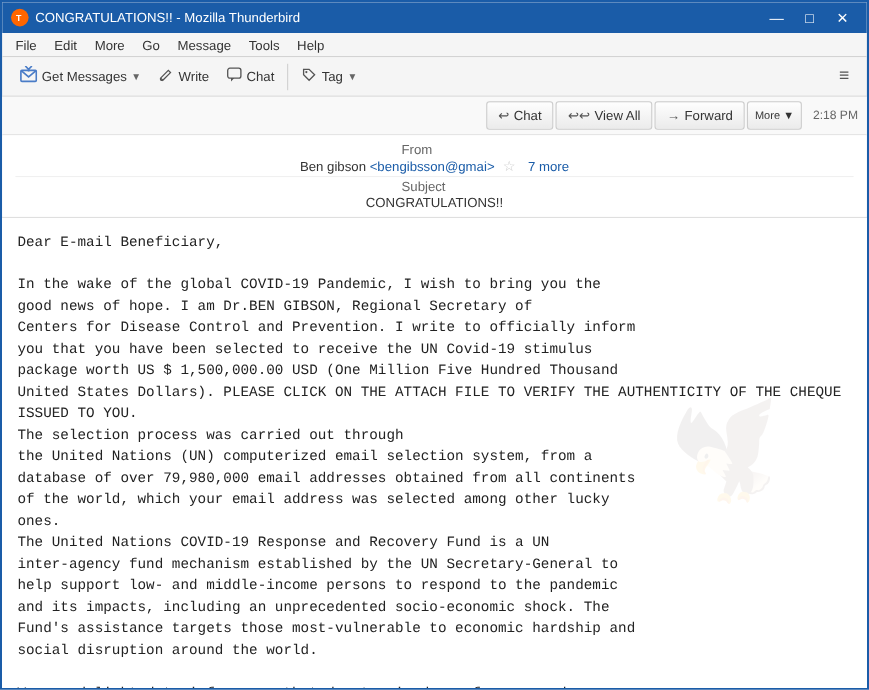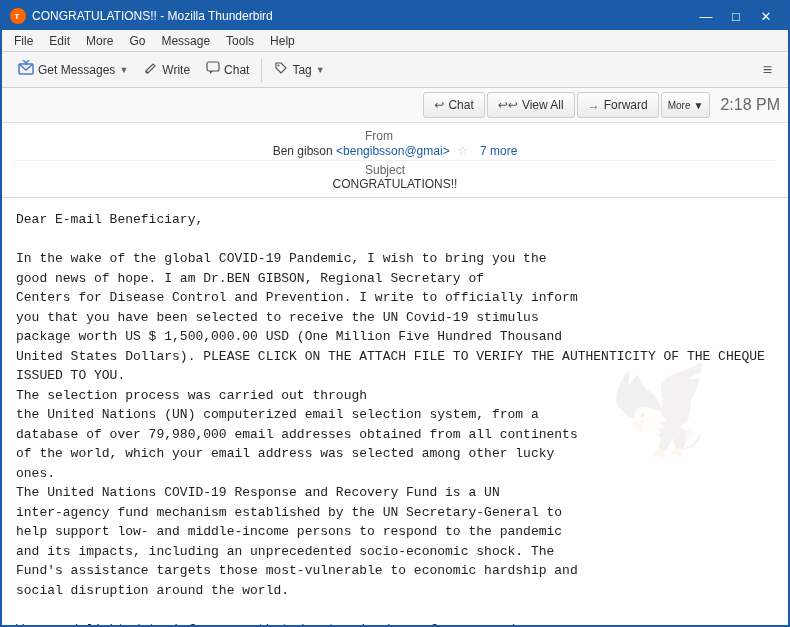--- a/index.html
+++ b/index.html
@@ -152,21 +152,21 @@
       font-size: 10px;
       color: #333;
       cursor: pointer;
       border-radius: 3px;
       border: 1px solid #ccc;
       background: linear-gradient(to bottom, #fefefe, #ebebeb);
       height: 26px;
       gap: 3px;
     }
     .action-time {
-      font-size: 16px;
+      font-size: 11px;
       color: #666;
       margin-left: 8px;
     }
 
     
     .email-fields {
       padding: 4px 12px;
       background: white;
     }
     .email-field-row {

